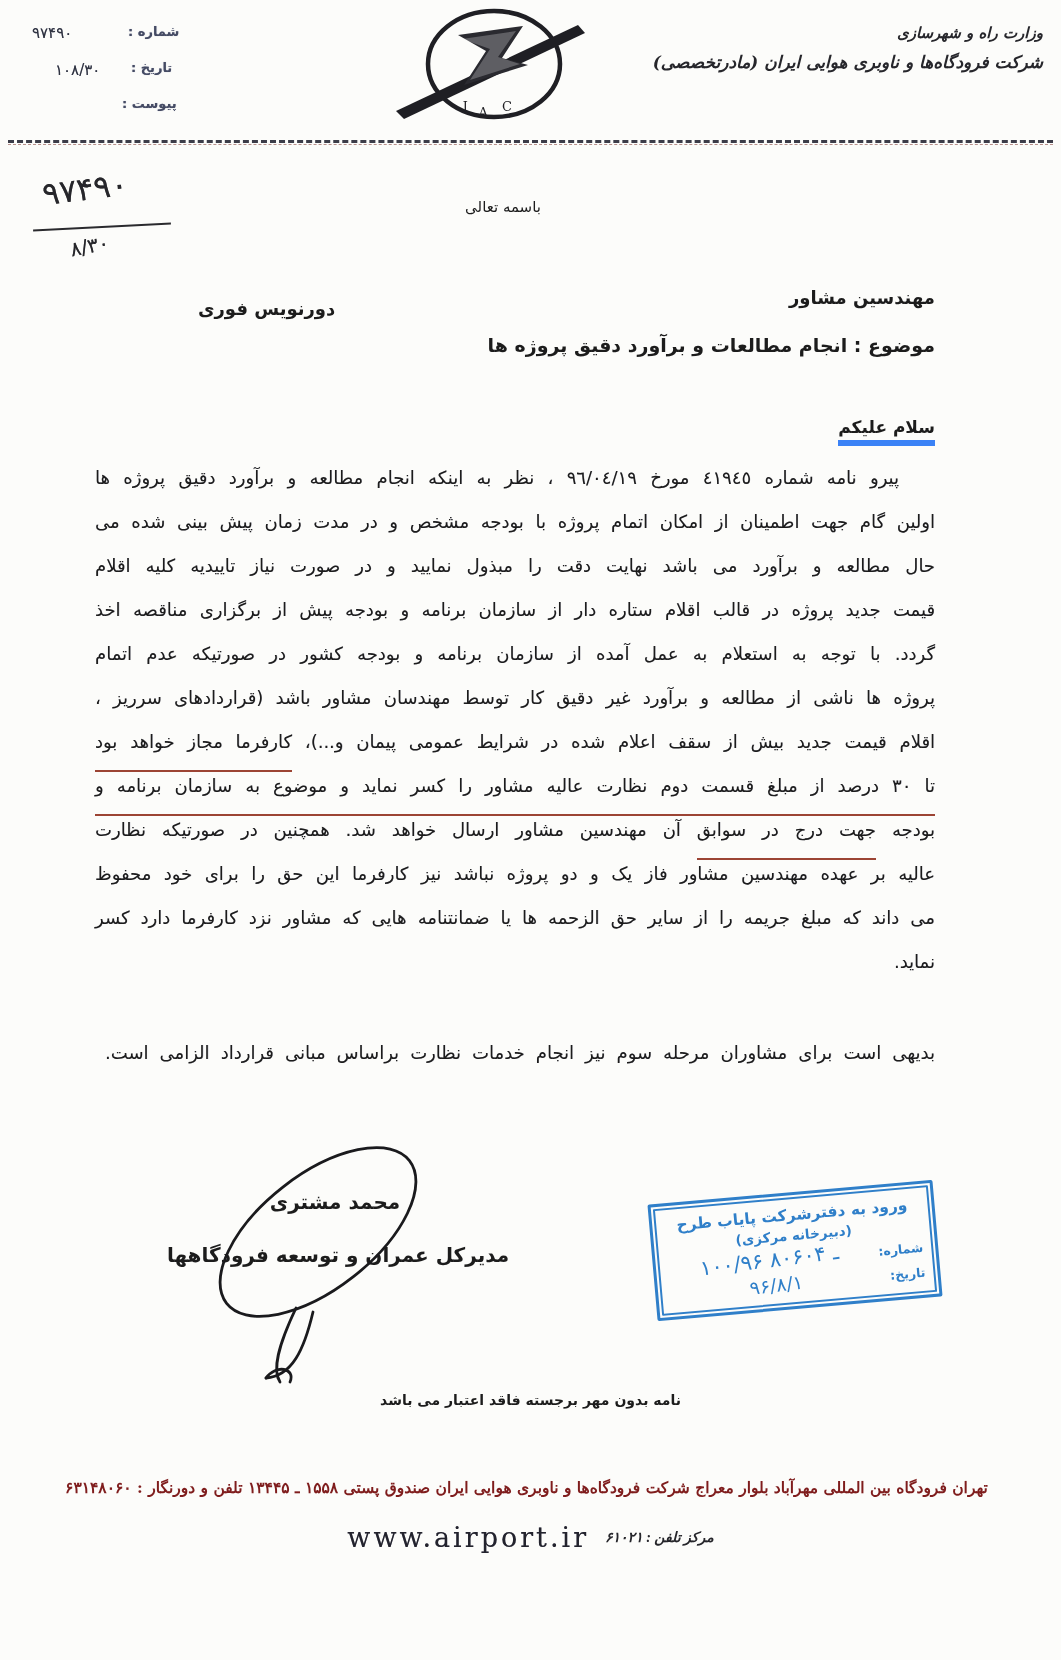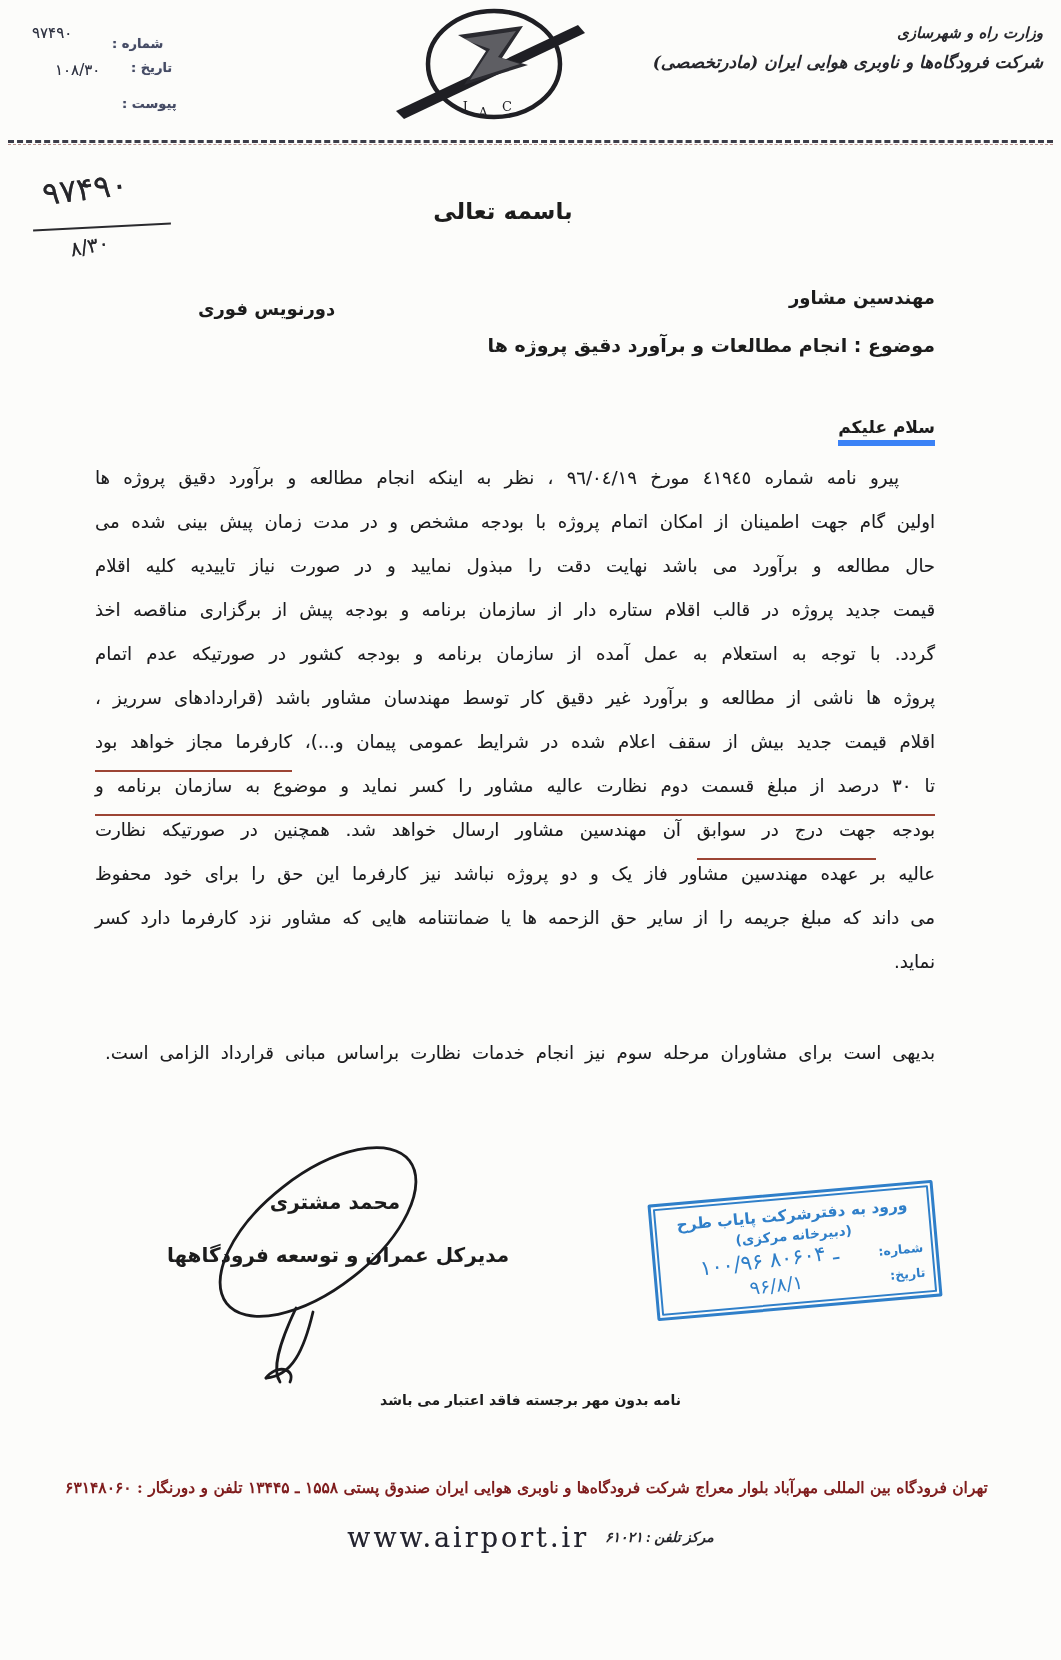--- a/index.html
+++ b/index.html
@@ -29,21 +29,21 @@
     border-top:3.5px dashed #3c3c48;}
   .divider2{left:8px;right:8px;top:144px;height:0;
     border-top:1px dashed #8a4a44;opacity:.6;}
 
   
   .hw{color:#26262b;text-shadow:0 0 .5px rgba(0,0,0,.6);}
   .hw-number{left:42px;top:170px;font-size:32px;letter-spacing:6px;transform:rotate(-7deg);}
   .hw-line{left:33px;top:226px;width:138px;border-top:2.5px solid #2a2a2e;transform:rotate(-3deg);}
   .hw-frac{left:70px;top:234px;font-size:20px;letter-spacing:4px;transform:rotate(-11deg);}
 
-  .besmellah{top:198px;left:0;right:55px;text-align:center;font-size:23px;font-weight:bold;}
+  .besmellah{top:198px;left:0;right:55px;text-align:center;font-size:15px;font-weight:normal;}
   .recipient{top:287px;right:126px;font-size:18px;font-weight:bold;}
   .fax-note{top:298px;left:198px;font-size:18px;font-weight:bold;letter-spacing:.5px;}
   .subject{top:334px;right:126px;font-size:19px;font-weight:bold;}
   .salutation{top:417px;right:126px;font-size:17px;font-weight:bold;}
   .salutation span{border-bottom:6px solid #3b82f6;padding-bottom:3px;}
 
   
   .body-block{top:458px;right:126px;left:95px;font-size:18px;
     text-shadow:0.3px 0.3px 0.5px rgba(20,20,60,.3);}
   .bline{height:44px;line-height:40px;text-align:right;white-space:nowrap;}
@@ -77,21 +77,21 @@
   .url-row{top:1522px;left:0;right:0;display:flex;direction:ltr;justify-content:center;align-items:center;gap:16px;}
   .url{font-family:"DejaVu Serif",serif;font-size:27px;letter-spacing:3px;color:#23232d;
     text-shadow:0 0 .6px rgba(0,0,40,.4);}
   .phone-center{font-family:Liberation Serif, serif;font-style:italic;font-weight:bold;font-size:14px;direction:rtl;color:#26262b;}
 </style>
 </head>
 <body>
 
 <div class="page">
 
-  <div class="abs meta-label" style="left:112px;top:24px;margin-top:12px;">شماره :</div>
+  <div class="abs meta-label" style="left:128px;top:24px;">شماره :</div>
   <div class="abs meta-value" style="left:32px;top:24px;">۹۷۴۹۰</div>
   <div class="abs meta-label" style="left:131px;top:60px;">تاریخ :</div>
   <div class="abs meta-value" style="left:26px;top:61px;margin-left:29px;">۱۰۸/۳۰</div>
   <div class="abs meta-label" style="left:122px;top:96px;">پیوست :</div>
 
   <div class="abs" style="left:392px;top:5px;width:205px;height:122px;">
     <svg width="205" height="122" viewBox="0 0 205 122">
       <ellipse cx="102" cy="59" rx="66" ry="53" fill="none" stroke="#1f1f24" stroke-width="4.5"></ellipse>
       <polygon points="4,106 186,20 193,28 12,114" fill="#1f1f24"></polygon>
       <path d="M66,30 L131,21 L110,53 L136,60 L72,80 L94,46 Z" fill="#2a2a30"></path>

